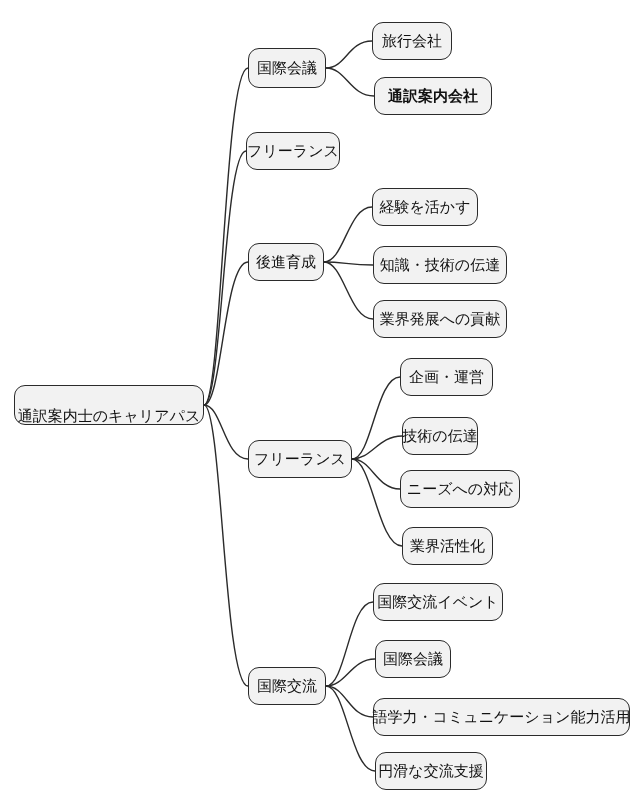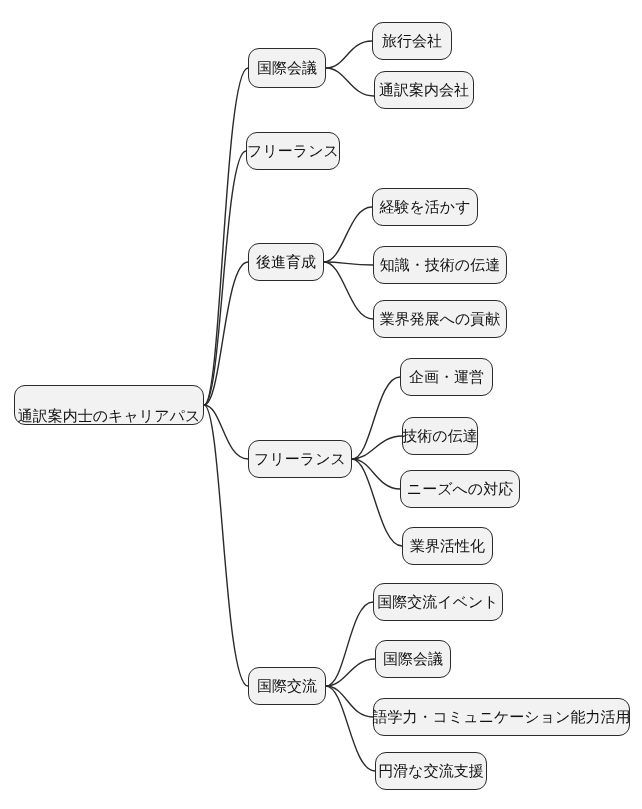--- a/index.html
+++ b/index.html
@@ -96,21 +96,21 @@
   <div class="node" style="left:248px; top:440px; width:104px; height:38px;">
     <span>フリーランス</span>
   </div>
   <div class="node" style="left:248px; top:667px; width:78px; height:38px;">
     <span>国際交流</span>
   </div>
 
   <div class="node" style="left:372px; top:22px; width:80px; height:38px;">
     <span>旅行会社</span>
   </div>
-  <div class="node" style="left:374px; top:71px; width:100px; height:38px;">
+  <div class="node" style="left:374px; top:77px; width:118px; height:38px;font-weight:bold;">
     <span>通訳案内会社</span>
   </div>
 
   <div class="node" style="left:372px; top:188px; width:106px; height:38px;">
     <span>経験を活かす</span>
   </div>
   <div class="node" style="left:373px; top:246px; width:134px; height:38px;text-align:center;">
     <span>知識・技術の伝達</span>
   </div>
   <div class="node" style="left:373px; top:300px; width:134px; height:38px;">

